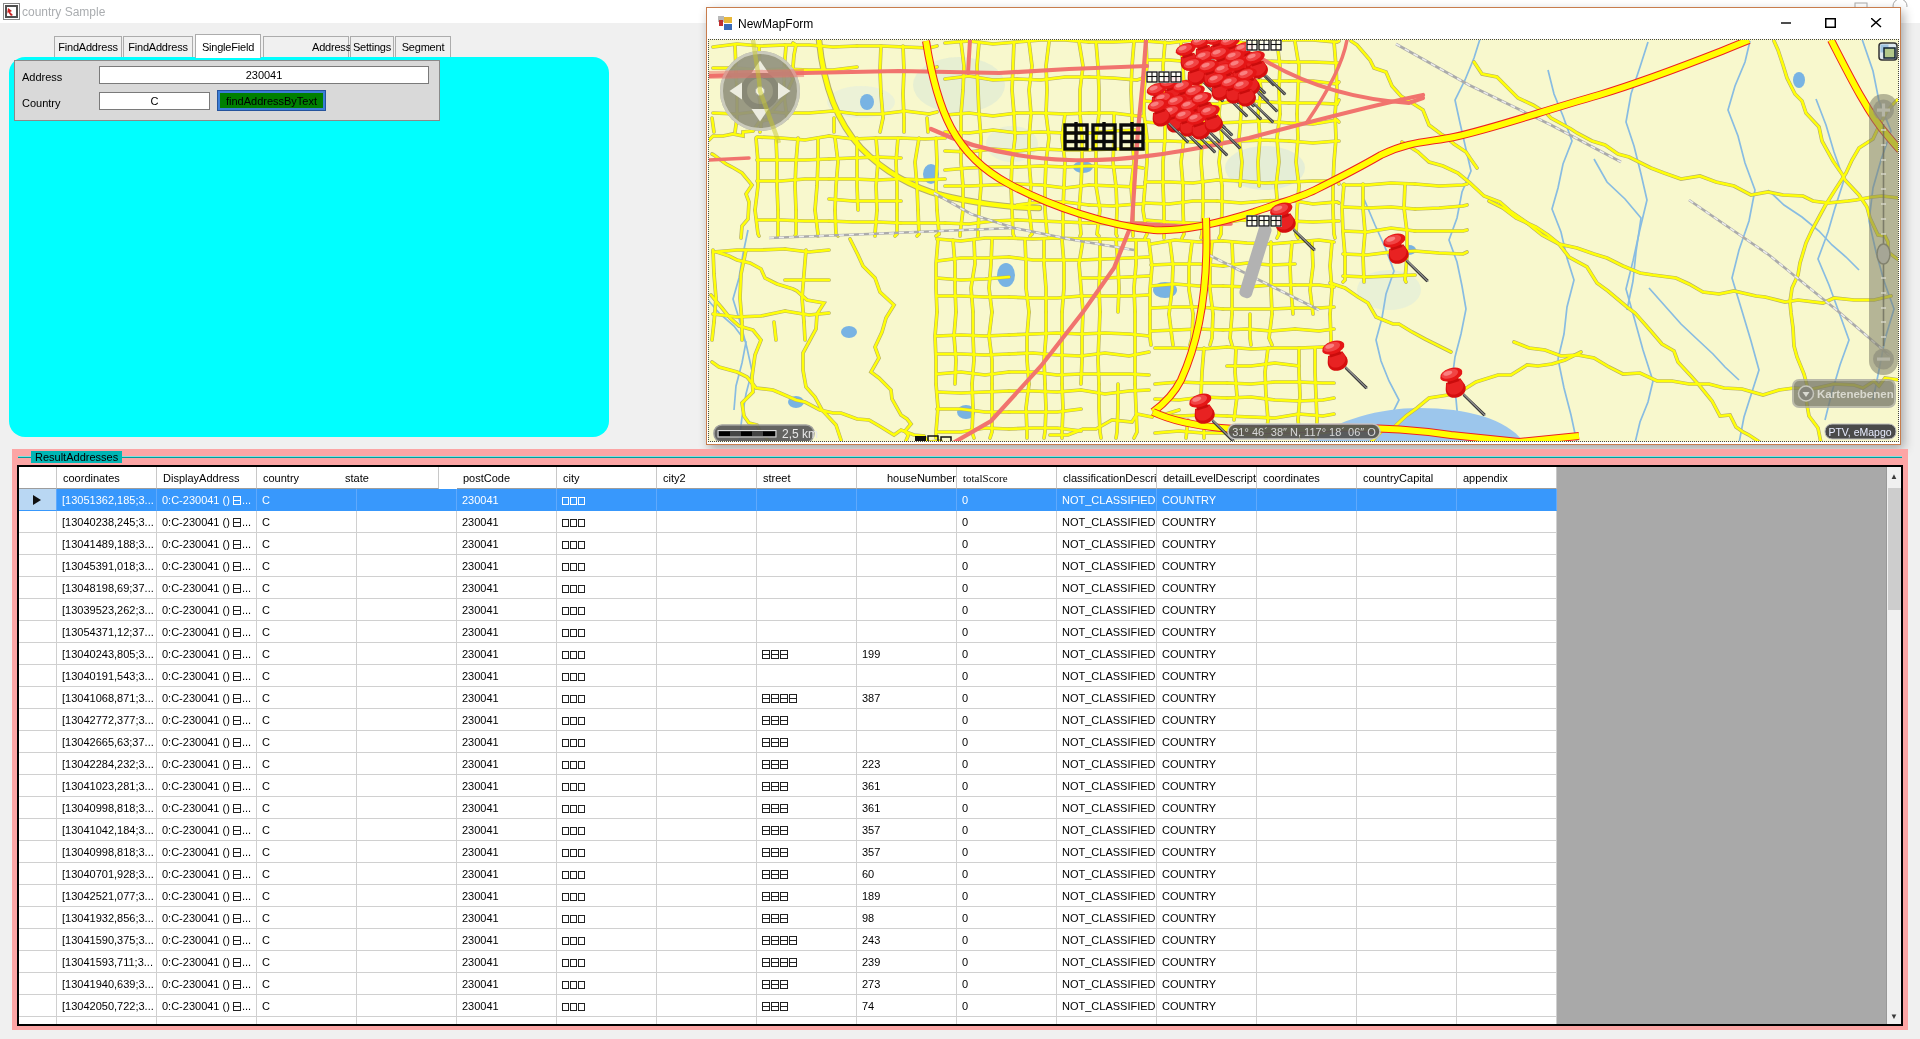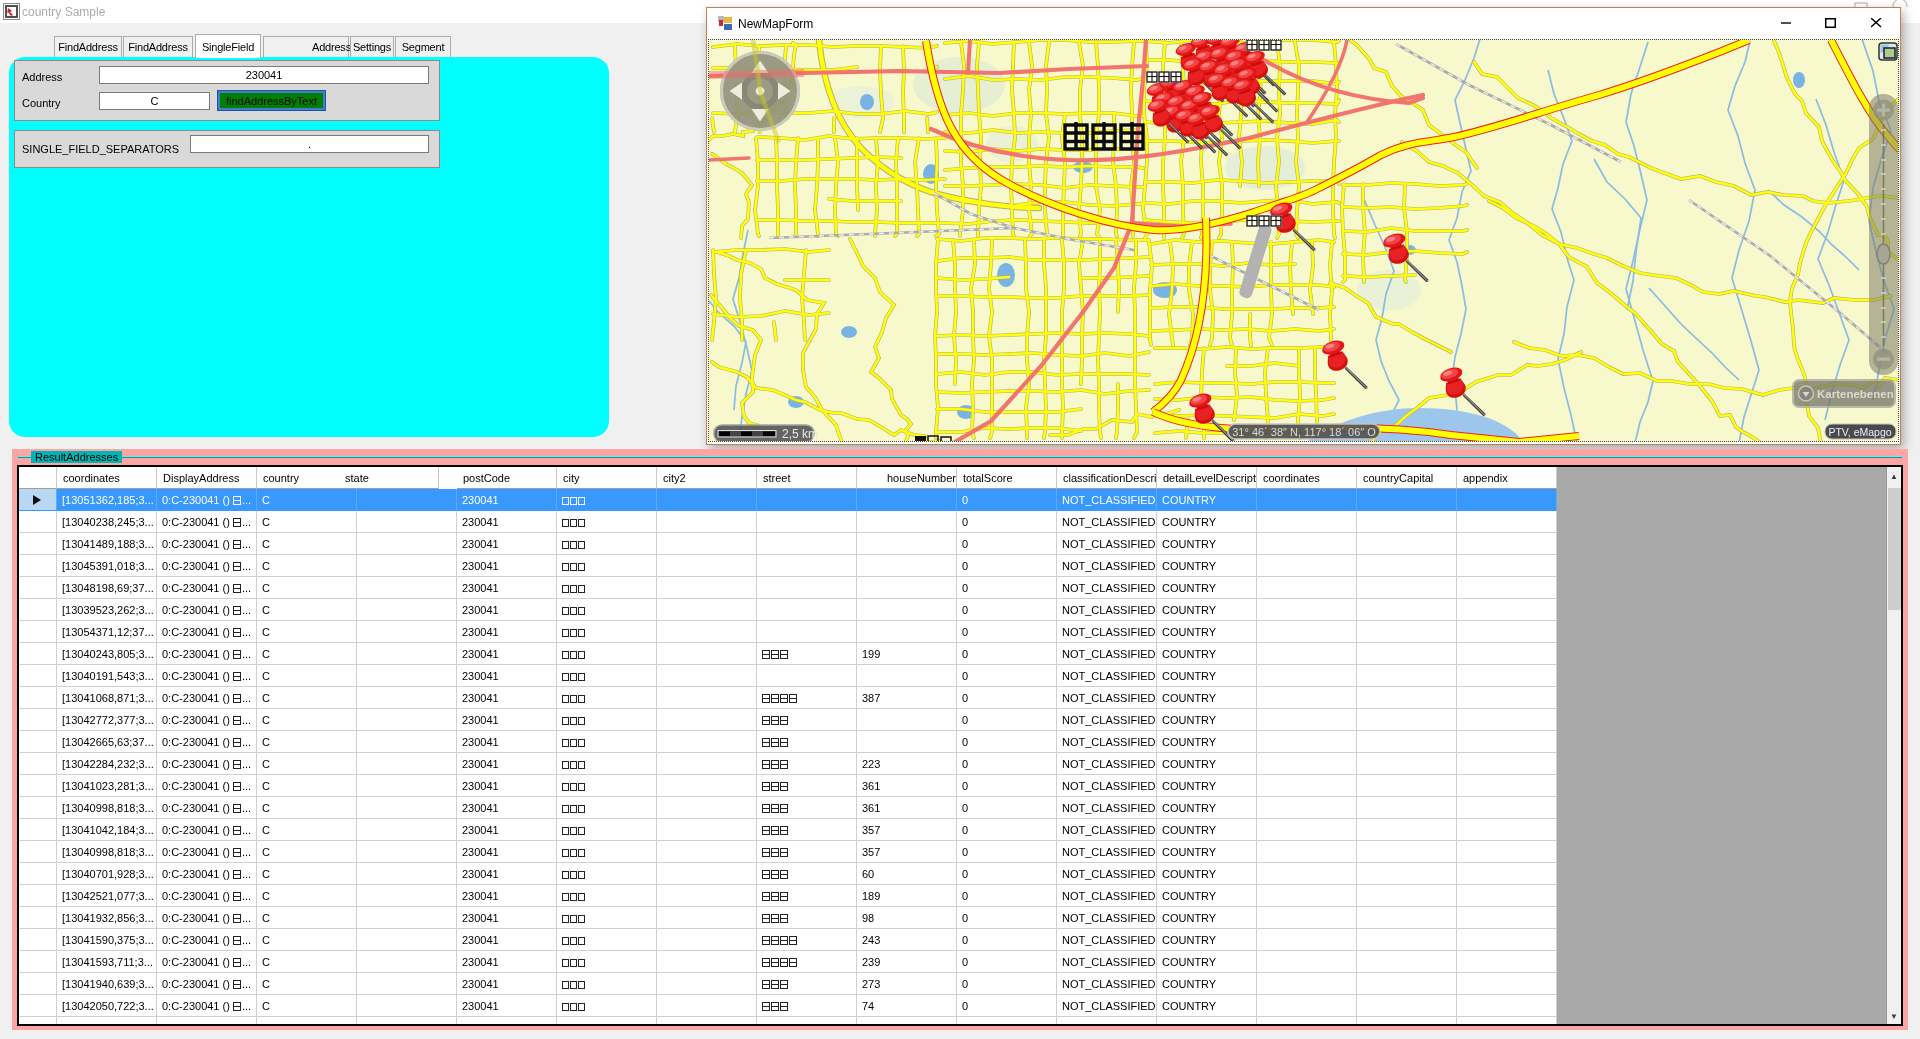--- a/index.html
+++ b/index.html
@@ -74,24 +74,20 @@
 <div class="tab" style="left:223px;width:86px;padding-left:48px;">AddressSuggest</div>
 <div class="tab" style="left:310px;width:44px;">Settings</div>
 <div class="tab" style="left:355px;width:56px;">Segment</div>
 <div id="cyan">
   <div class="gbox" style="left:5px;top:3px;width:426px;height:61px;">
     <div class="lbl" style="left:7px;top:10px;">Address</div>
     <div class="tbx" style="left:84px;top:5px;width:330px;height:18px;">230041</div>
     <div class="lbl" style="left:7px;top:36px;">Country</div>
     <div class="tbx" style="left:84px;top:31px;width:111px;height:18px;">C</div>
     <div class="abs" style="left:203px;top:30px;width:107px;height:19px;background:#008000;border:2px solid #3c7fd6;outline:1px solid #26539c;font-size:11px;text-align:center;color:#000;padding-top:2px;">findAddressByText</div>
-  </div>
-  <div class="gbox" style="left:5px;top:73px;width:426px;height:38px;">
-    <div class="lbl" style="left:7px;top:12px;">SINGLE_FIELD_SEPARATORS</div>
-    <div class="tbx" style="left:175px;top:4px;width:239px;height:18px;">.</div>
   </div>
 </div>
 <div id="mapwin">
   <svg class="abs" style="left:11px;top:8px" width="15" height="15">
       <rect width="15" height="15" fill="#fff"></rect>
       <rect x="0" y="0" width="6" height="6" fill="#b8b8b8"></rect>
       <rect x="1" y="4" width="4" height="6" fill="#c03030"></rect>
       <rect x="6" y="1" width="8" height="6" fill="#e8b83a"></rect>
       <rect x="6" y="8" width="8" height="6" fill="#3a6ab8"></rect>
     </svg>
@@ -1369,21 +1365,21 @@
         <div class="hcell" style="left:0px;width:38px;"></div>
         <div class="hcell" style="left:38px;width:100px;">coordinates</div>
         <div class="hcell" style="left:138px;width:100px;">DisplayAddress</div>
         <div class="hcell" style="left:238px;width:100px;">country</div>
         <div class="hcell" style="left:320px;width:100px;">state</div>
         <div class="hcell" style="left:438px;width:100px;">postCode</div>
         <div class="hcell" style="left:538px;width:100px;">city</div>
         <div class="hcell" style="left:638px;width:100px;">city2</div>
         <div class="hcell" style="left:738px;width:100px;">street</div>
         <div class="hcell" style="left:838px;width:100px;text-align:right;">houseNumber</div>
-        <div class="hcell" style="left:938px;width:100px;">totalScore</div>
+        <div class="hcell" style="left:938px;width:100px;font-family:Liberation Serif, serif;">totalScore</div>
         <div class="hcell" style="left:1038px;width:100px;">classificationDescrip</div>
         <div class="hcell" style="left:1138px;width:100px;">detailLevelDescripti</div>
         <div class="hcell" style="left:1238px;width:100px;">coordinates</div>
         <div class="hcell" style="left:1338px;width:100px;">countryCapital</div>
         <div class="hcell" style="left:1438px;width:100px;">appendix</div>
       </div>
     <div id="rows">
         <div class="row sel">
           <div class="c rh">
             <span class="arr"></span>

